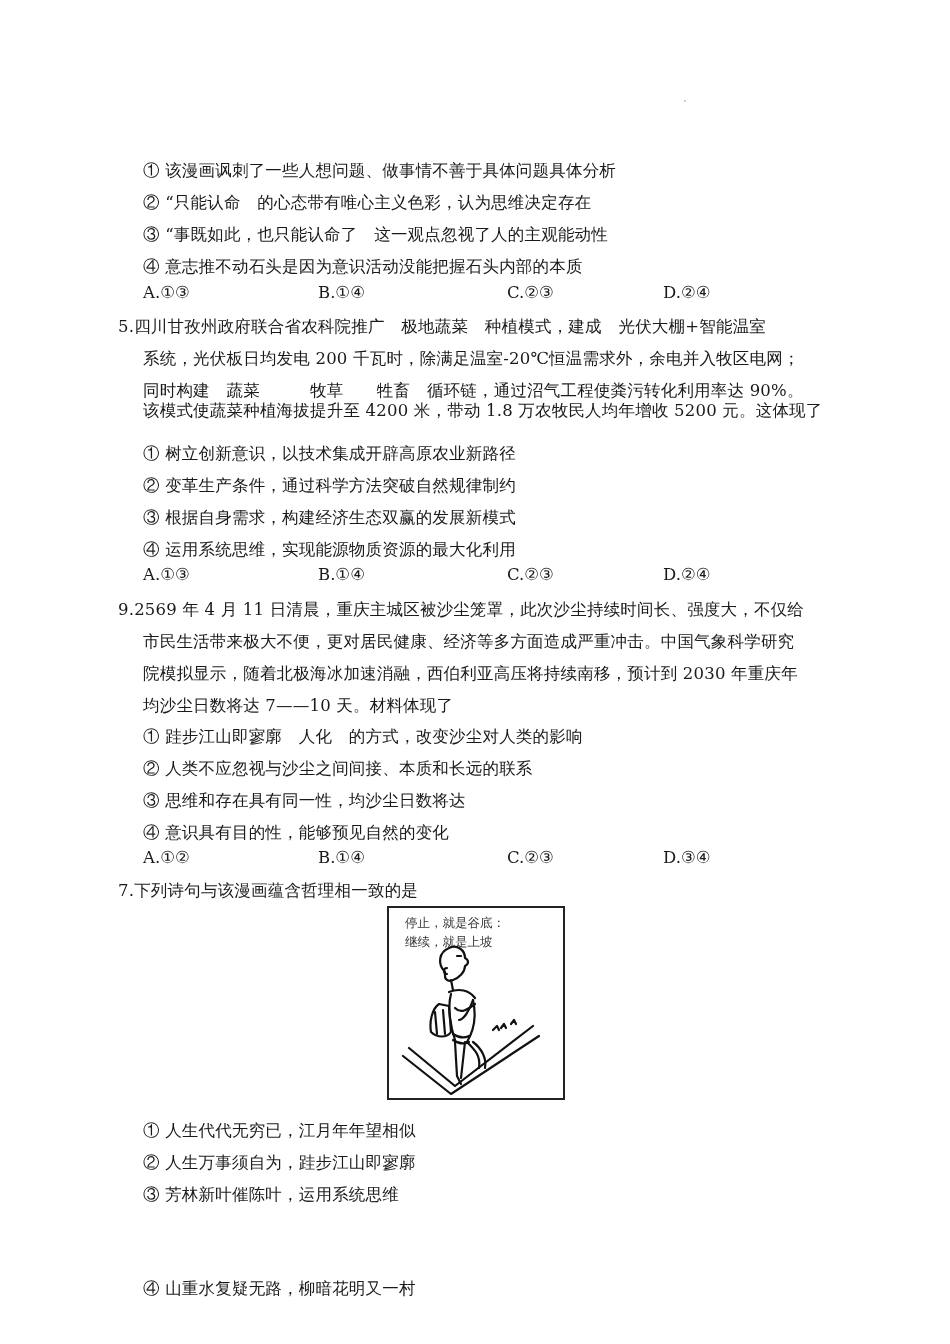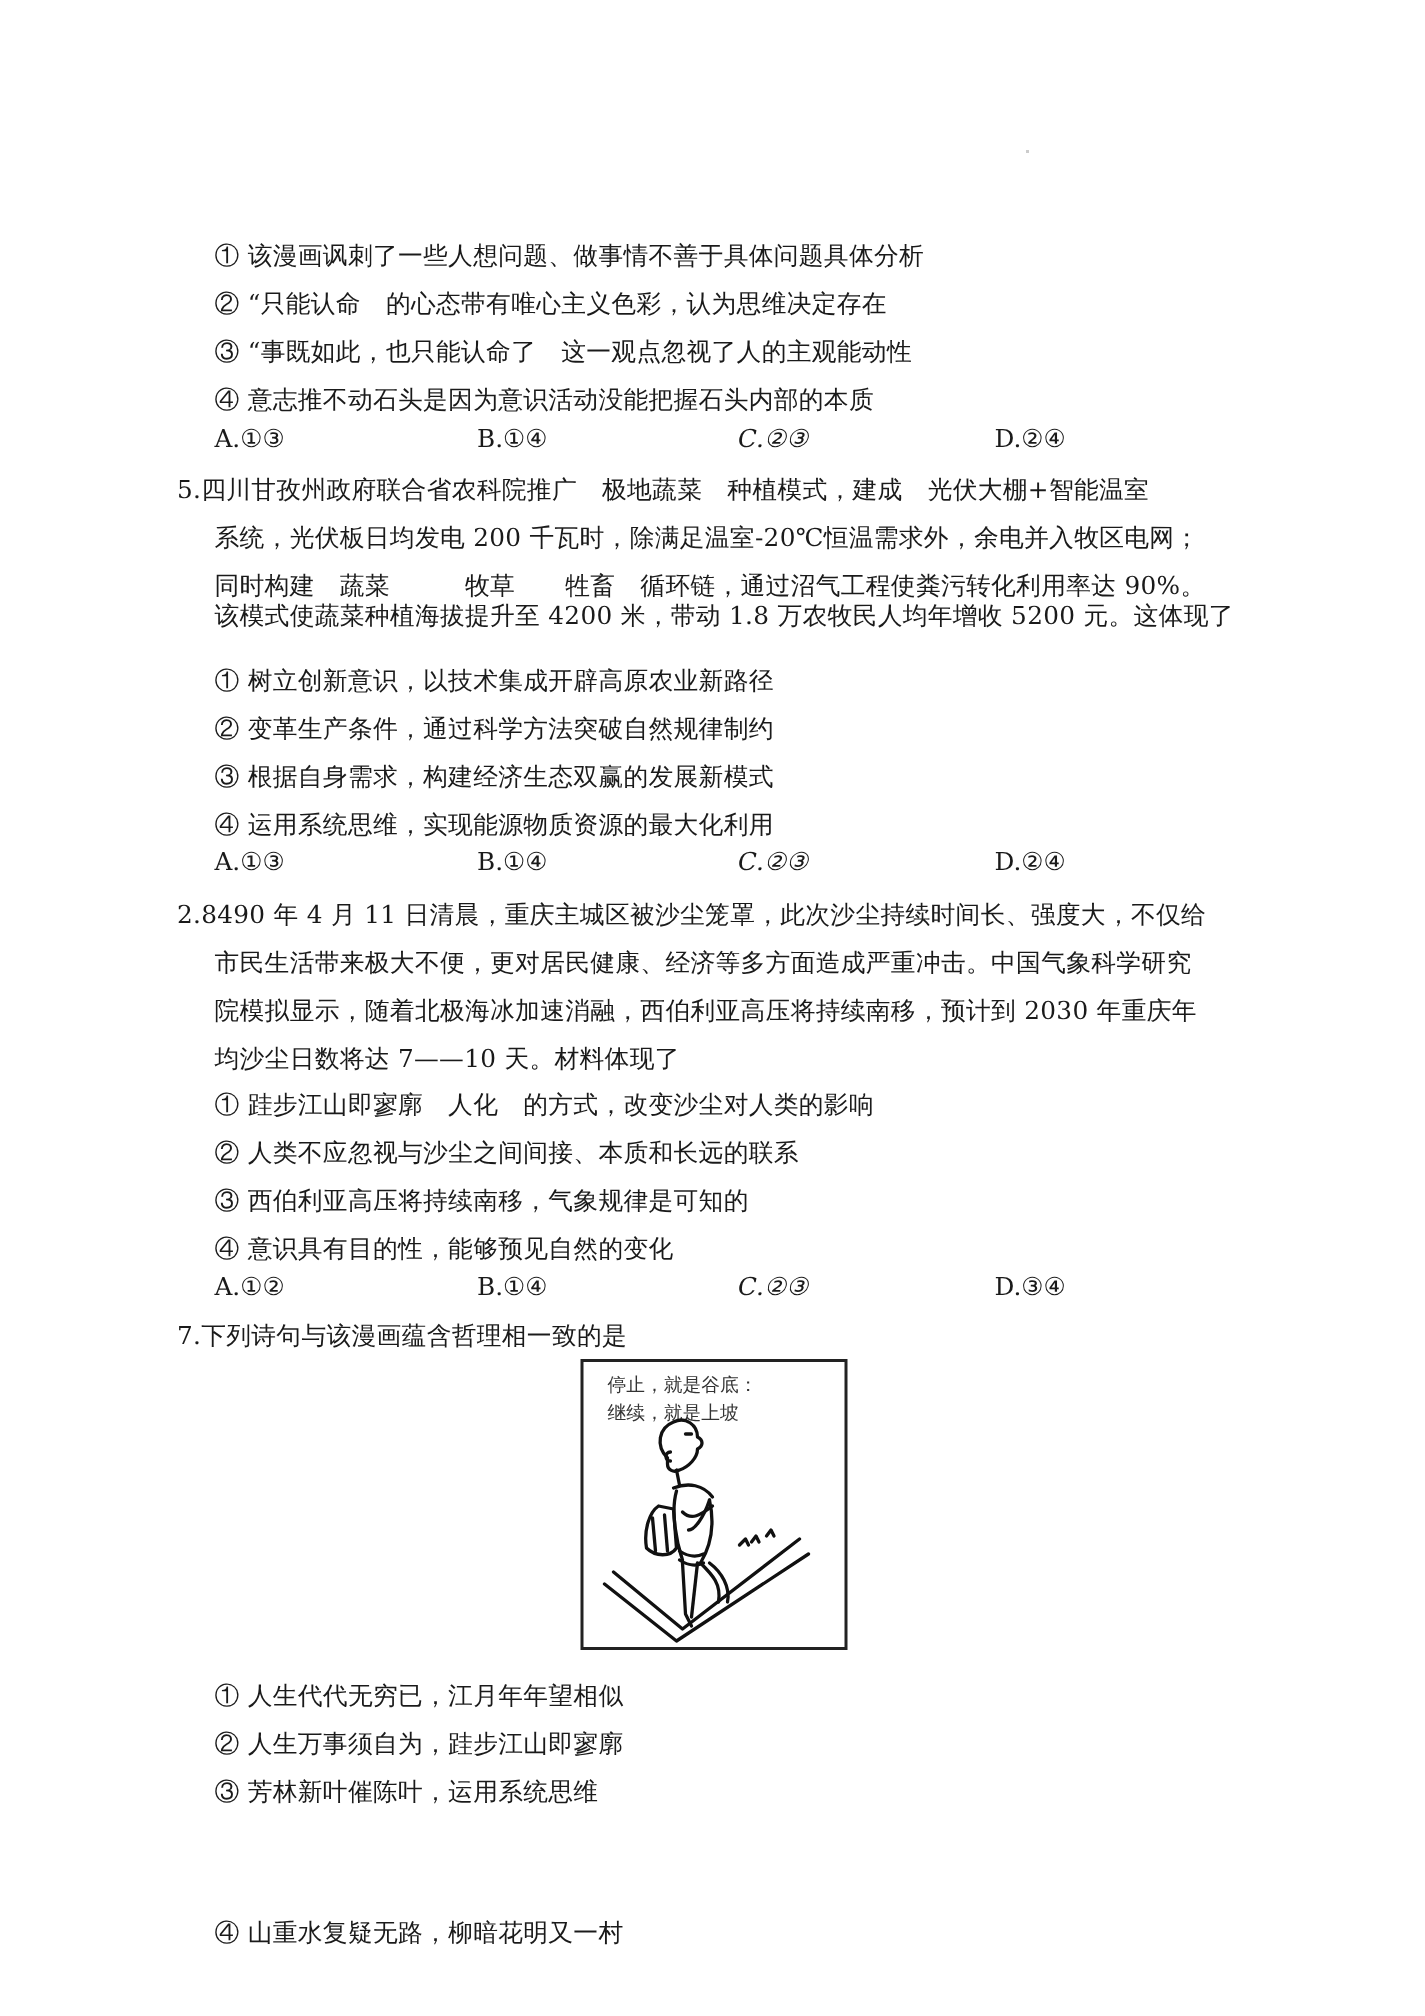--- a/index.html
+++ b/index.html
@@ -10,21 +10,21 @@
     }
     .line {
       position: absolute; left: 0; white-space: nowrap;
       font-size: 16.5px; line-height: 22px; letter-spacing: 0.2px;
     }
     .opt { left: 143px; }
     .stem-first { left: 118px; }
     .stem-cont { left: 143px; }
     .choices { position: absolute; left: 143px; width: 640px; height: 22px; font-size: 16.5px; line-height: 22px; }
     .choices span { position: absolute; top: 0; white-space: nowrap; }
-    .c0 { left: 0; text-align: center; } .c1 { left: 175px; } .c2 { left: 349px; font-style: italic; } .c3 { left: 520px; }
+    .c0 { left: 0; text-align: center; } .c1 { left: 175px; } .c2 { left: 364px; } .c3 { left: 520px; }
     .cartoon {
       position: absolute; left: 387px; top: 906px; width: 178px; height: 194px;
       border: 2px solid #222; box-sizing: border-box; background: #fff; padding-left: 36px;
     }
     .cartoon .cap { position: absolute; left: 16px; font-size: 12.5px; line-height: 17px; color: #333; font-family: "DejaVu Sans", sans-serif; white-space: nowrap; }
     .cartoon svg { position: absolute; left: 0; top: 0; }
     .dot { position: absolute; left: 684px; top: 100px; width: 2px; height: 2px; background: #ccc; }
   </style>
 </head>
 <body>
@@ -55,27 +55,27 @@
   <div class="line opt" style="top:539px">④ 运用系统思维，实现能源物质资源的最大化利用</div>
   <div class="choices" style="top:564px">
     <span class="c0">A.①③</span>
     <span class="c1">B.①④</span>
     <span class="c2">C.②③</span>
     <span class="c3">D.②④</span>
   </div>
 </section>
 
 <section>
-  <div class="line stem-first" style="top:599px">2.8490 年 4 月 11 日清晨，重庆主城区被沙尘笼罩，此次沙尘持续时间长、强度大，不仅给</div>
+  <div class="line stem-first" style="top:599px">9.2569 年 4 月 11 日清晨，重庆主城区被沙尘笼罩，此次沙尘持续时间长、强度大，不仅给</div>
   <div class="line stem-cont" style="top:631px">市民生活带来极大不便，更对居民健康、经济等多方面造成严重冲击。中国气象科学研究</div>
   <div class="line stem-cont" style="top:663px">院模拟显示，随着北极海冰加速消融，西伯利亚高压将持续南移，预计到 2030 年重庆年</div>
   <div class="line stem-cont" style="top:695px">均沙尘日数将达 7——10 天。材料体现了</div>
   <div class="line opt" style="top:726px">① 跬步江山即寥廓　人化　的方式，改变沙尘对人类的影响</div>
   <div class="line opt" style="top:758px">② 人类不应忽视与沙尘之间间接、本质和长远的联系</div>
-  <div class="line opt" style="top:790px">③ 西伯利亚高压将持续南移，气象规律是可知的</div>
+  <div class="line opt" style="top:790px">③ 思维和存在具有同一性，均沙尘日数将达</div>
   <div class="line opt" style="top:822px">④ 意识具有目的性，能够预见自然的变化</div>
   <div class="choices" style="top:847px">
     <span class="c0">A.①②</span>
     <span class="c1">B.①④</span>
     <span class="c2">C.②③</span>
     <span class="c3">D.③④</span>
   </div>
 </section>
 
 <section>

